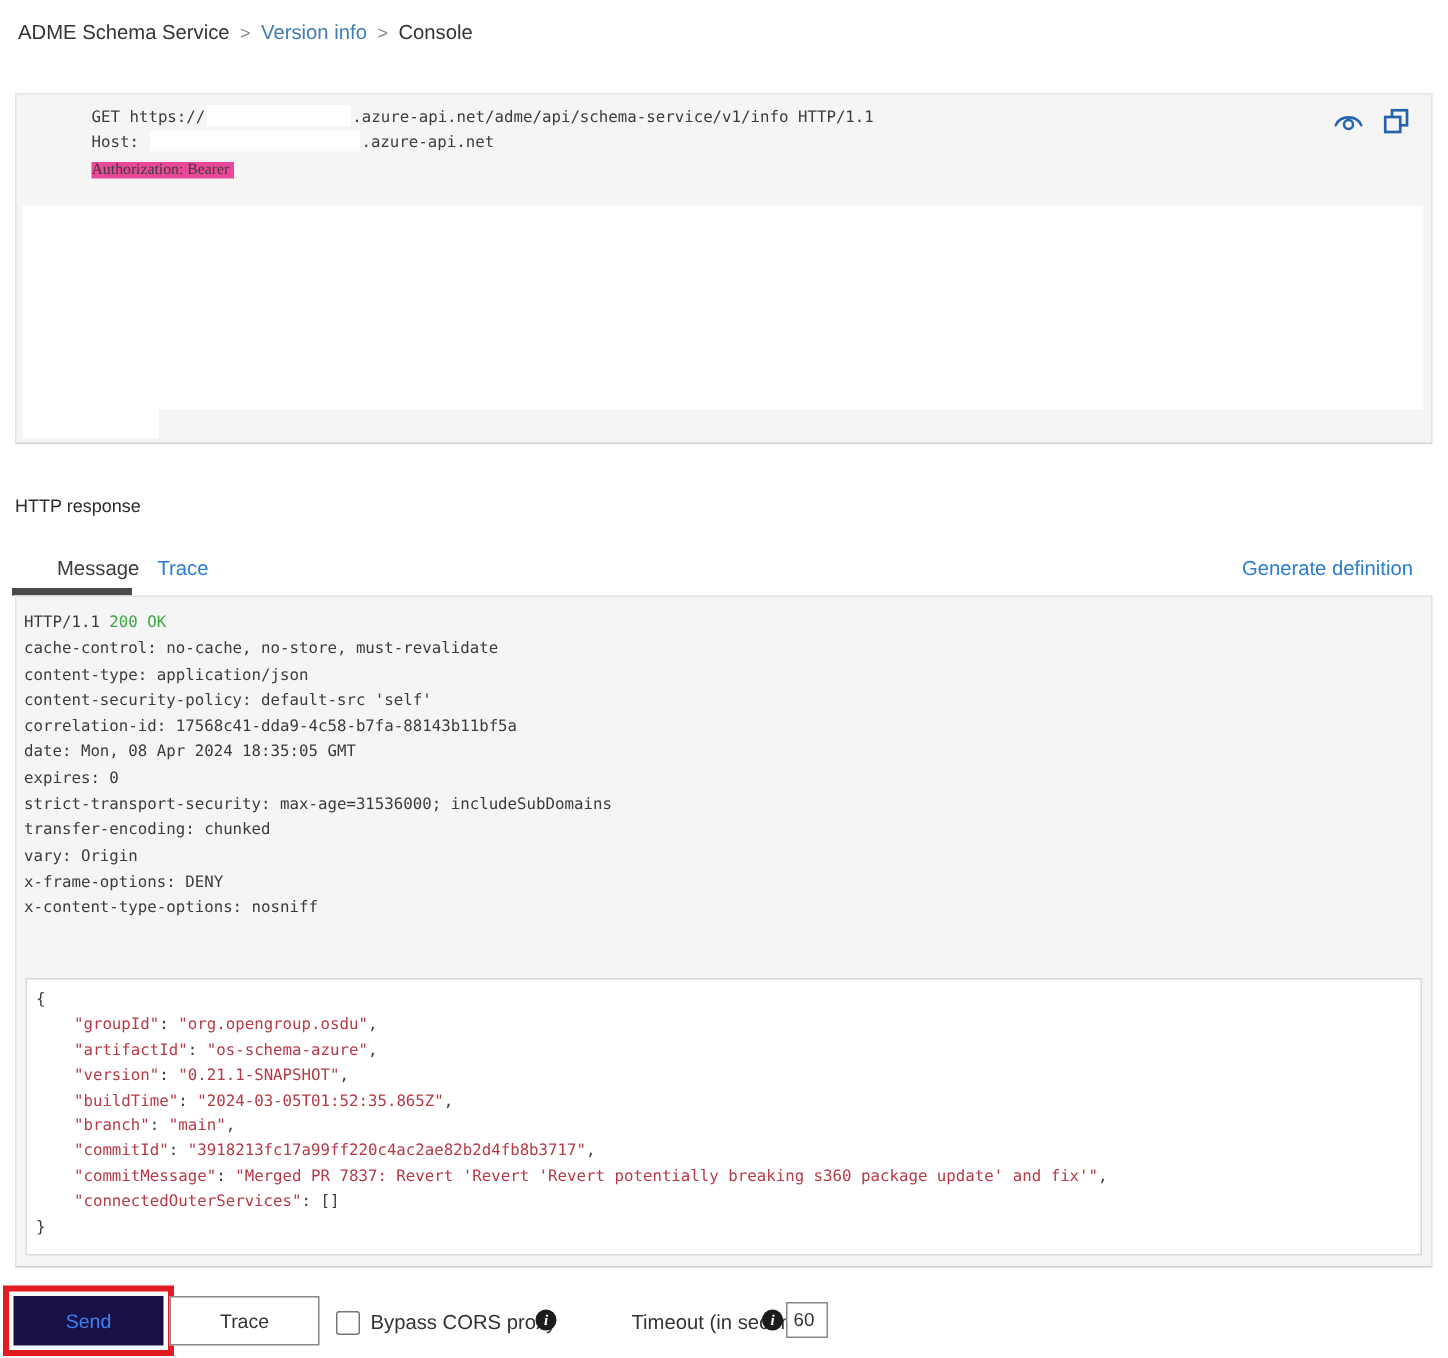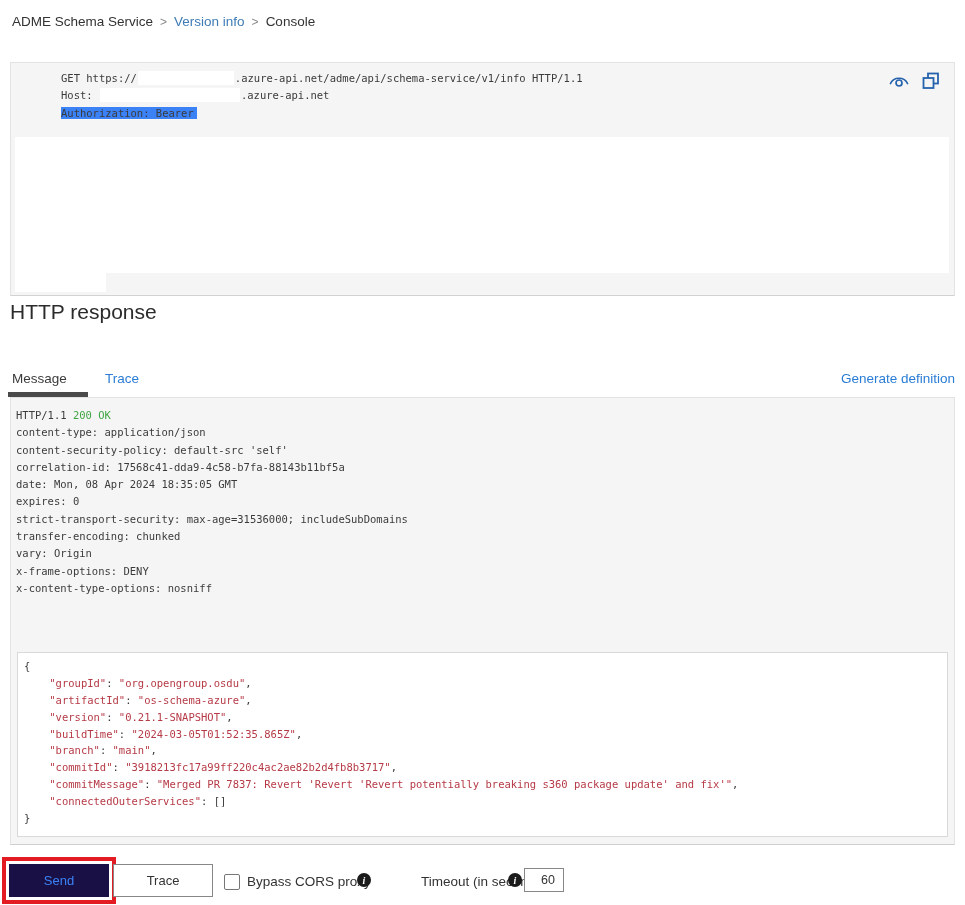--- a/index.html
+++ b/index.html
@@ -19,32 +19,32 @@
   }
   .mono-line{
     font-family:"DejaVu Sans Mono", monospace;font-size:10.5px;line-height:17.3px;
     height:17.3px;white-space:pre;color:#3b3b3b;
   }
   .request-lines{position:absolute;left:5px;top:7px;right:60px;margin-left:45px;}
   .redact-inline{
     display:inline-block;background:#ffffff;height:14px;vertical-align:middle;
     margin:0 1px 2px 1px;
   }
-  .auth-strip{background:#3b82f6;padding-right:3px;}
+  .auth-strip{background:#ec4899;padding-right:3px;font-family:Liberation Serif, serif;}
   .token-block{position:absolute;background:#ffffff;}
   .token-block.b1{left:4px;top:74px;width:934px;height:136px;}
   .token-block.b2{left:4px;top:210px;width:91px;height:19px;}
   .request-icons{position:absolute;top:9px;right:14px;display:flex;gap:12px;align-items:center;}
   .icon-btn{cursor:pointer;display:inline-flex;}
   
-  .section-title{position:absolute;left:10px;top:300px;font-size:21px;color:#2b2b2b;}
+  .section-title{position:absolute;left:10px;top:330px;font-size:12px;color:#2b2b2b;}
   .tab{position:absolute;top:371px;font-size:13.5px;cursor:pointer;}
-  .tab-message{left:12px;color:#3b3b3b;}
+  .tab-message{left:38px;color:#3b3b3b;}
   .tab-trace{left:105px;color:#2a7cd4;}
-  .generate-link{position:absolute;top:371px;right:10px;font-size:13.5px;color:#2a7cd4;cursor:pointer;}
+  .generate-link{position:absolute;top:371px;right:23px;font-size:13.5px;color:#2a7cd4;cursor:pointer;}
   .tab-underline{position:absolute;left:8px;top:392px;width:80px;height:5px;background:#4a4a4a;}
   .response-panel{
     position:absolute;left:10px;top:397px;width:943px;height:446px;
     background:#f5f5f5;border:1px solid #e3e3e3;border-bottom-color:#cfcfcf;
   }
   .response-headers{position:absolute;left:5px;top:9px;right:8px;}
   .status-ok{color:#3fa542;}
   .response-body-box{
     position:absolute;left:6px;top:254px;width:929px;height:183px;
     background:#ffffff;border:1px solid #d9d9d9;
@@ -75,21 +75,21 @@
   .info-icon{
     position:absolute;width:14px;height:14px;border-radius:50%;background:#1b1b1b;
     color:#fff;font-family:"Liberation Serif", serif;font-weight:bold;font-size:10px;
     display:flex;align-items:center;justify-content:center;cursor:pointer;font-style:italic;
   }
   .info-1{left:357px;top:873px;}
   .info-2{left:508px;top:873px;}
   .timeout-label{position:absolute;left:421px;top:874px;font-size:13.5px;color:#333;}
   .timeout-input{
     position:absolute;left:524px;top:868px;width:22px;height:22px;border:1px solid #8a8886;
-    font-family:"Liberation Sans", sans-serif;font-size:12.5px;color:#333;padding:0 0 0 16px;
+    font-family:"Liberation Sans", sans-serif;font-size:12.5px;color:#333;padding:0 0 0 4px;
     background:#fff;
   }
 </style>
 </head>
 <body>
 
 <div class="breadcrumb">
   <span class="crumb-plain">ADME Schema Service</span><span class="sep">&gt;</span><span class="crumb-link">Version info</span><span class="sep">&gt;</span><span class="crumb-plain">Console</span>
 </div>
 
@@ -119,20 +119,21 @@
 
 <div class="section-title">HTTP response</div>
 <div class="tab tab-message">Message</div>
 <div class="tab tab-trace">Trace</div>
 <div class="generate-link">Generate definition</div>
 <div class="tab-underline"></div>
 
 <div class="response-panel">
   <div class="response-headers">
     <div class="mono-line"><span>HTTP/1.1 </span><span class="status-ok">200 OK</span></div>
+  <div class="mono-line">cache-control: no-cache, no-store, must-revalidate</div>
       <div class="mono-line">content-type: application/json</div>
       <div class="mono-line">content-security-policy: default-src 'self'</div>
       <div class="mono-line">correlation-id: 17568c41-dda9-4c58-b7fa-88143b11bf5a</div>
       <div class="mono-line">date: Mon, 08 Apr 2024 18:35:05 GMT</div>
       <div class="mono-line">expires: 0</div>
       <div class="mono-line">strict-transport-security: max-age=31536000; includeSubDomains</div>
       <div class="mono-line">transfer-encoding: chunked</div>
       <div class="mono-line">vary: Origin</div>
       <div class="mono-line">x-frame-options: DENY</div>
       <div class="mono-line">x-content-type-options: nosniff</div>

